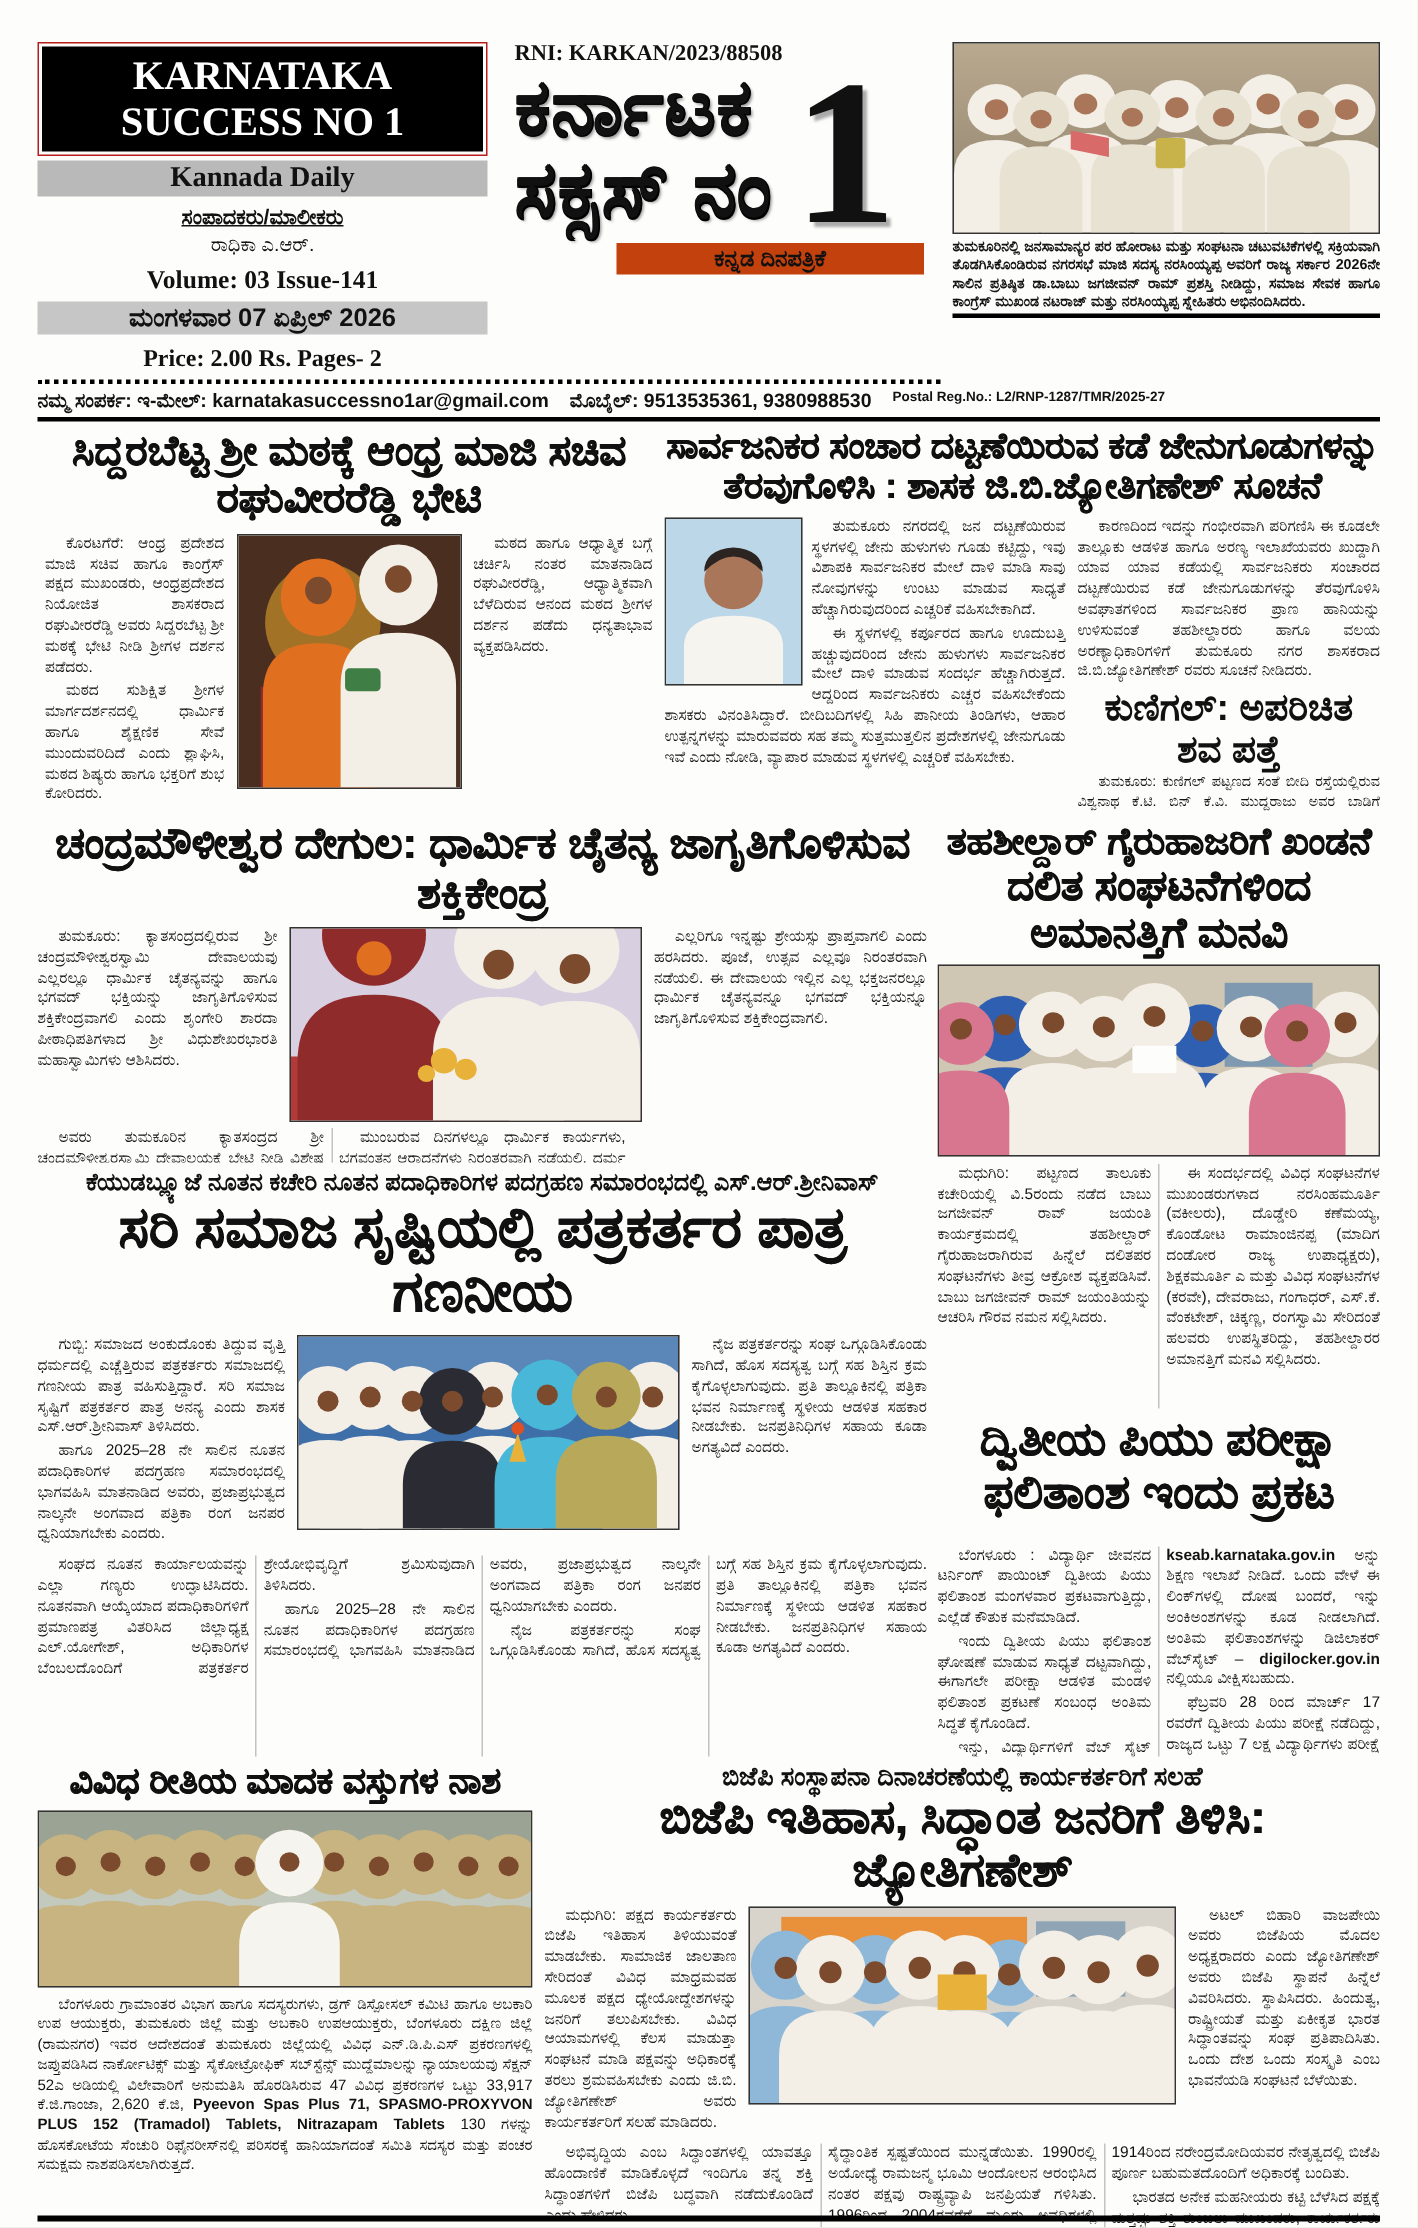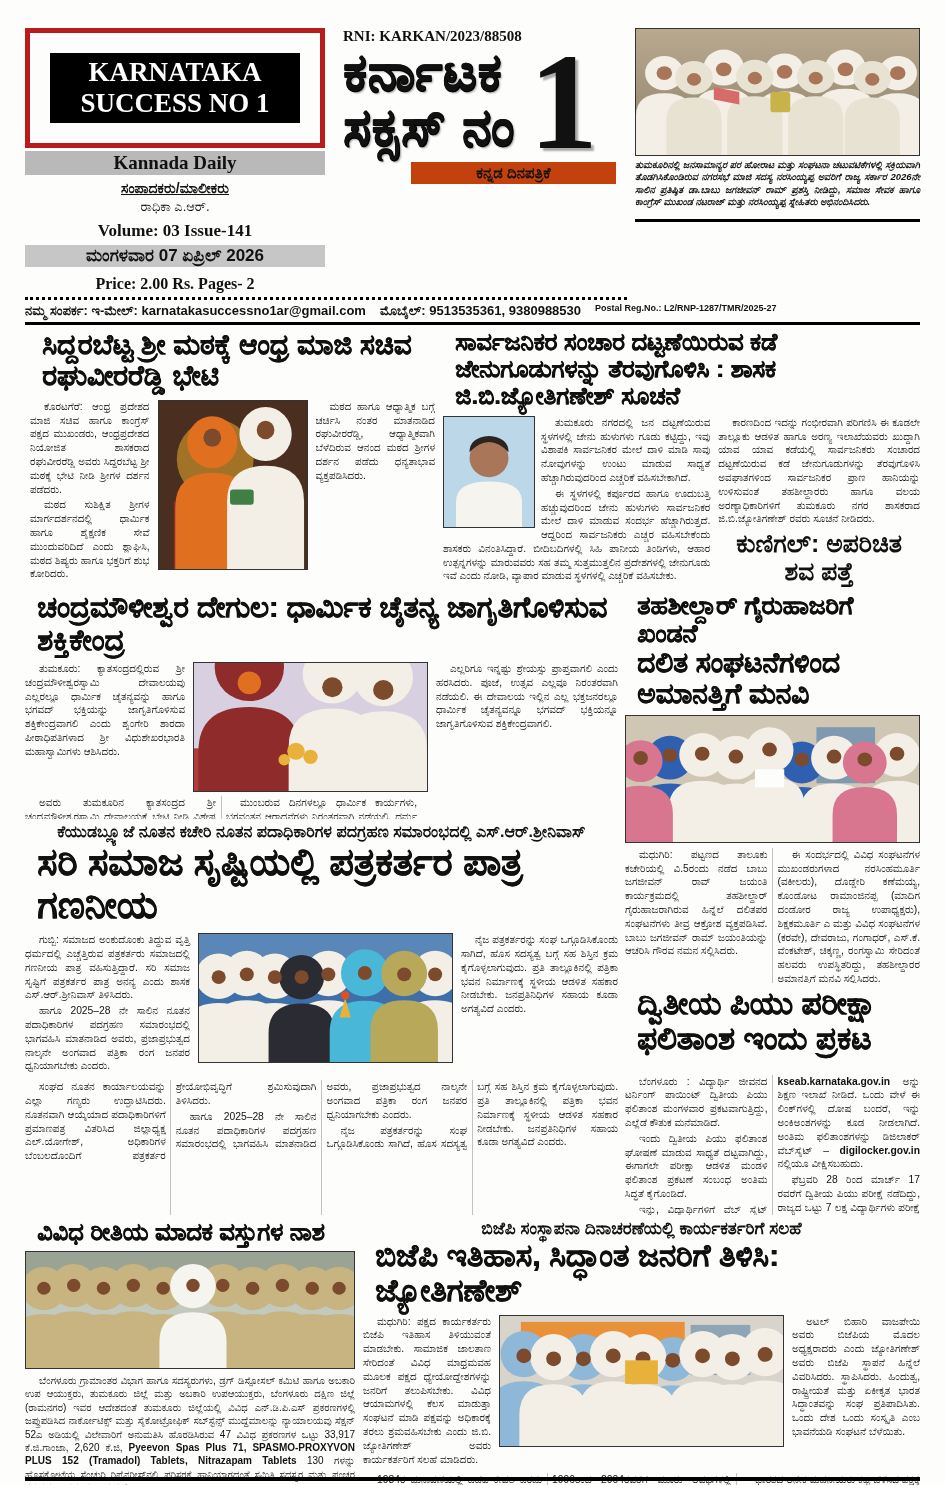--- a/index.html
+++ b/index.html
@@ -5,48 +5,48 @@
   * { margin:0; padding:0; box-sizing:border-box; }
   html,body { background:#e8e8e4; }
   body { font-family:"Liberation Sans", sans-serif; color:#111; }
   .page {
     position:relative; width:945px; height:1485px; margin:0 auto;
     background:#fdfdfb; padding:28px 25px 0 25px; overflow:hidden;
   }
   
   .masthead { display:grid; grid-template-columns:300px 1fr 285px; grid-template-rows:auto auto; column-gap:8px; }
   .m-left { grid-row:1; grid-column:1; text-align:center; }
-  .name-box { border:5px solid #b91c1c; padding:20px; }
+  .name-box { border:1px solid #b91c1c; padding:2px; }
   .name-box .inner { background:#000; color:#fff; font-family:"Liberation Serif", serif; font-weight:bold; font-size:27px; line-height:1.15; padding:4px 2px; }
   .daily-bar { background:#b9b9b9; font-family:"Liberation Serif", serif; font-weight:bold; font-size:19px; margin-top:3px; padding:1px 0; }
   .editor-label { font-weight:bold; font-size:14px; text-decoration:underline; margin-top:5px; }
   .editor-name { font-size:13px; margin-top:2px; }
   .volume { font-family:"Liberation Serif", serif; font-weight:bold; font-size:17px; margin-top:6px; }
   .date-bar { background:#c6c6c6; font-weight:bold; font-size:17px; margin-top:4px; padding:1px 0; }
   .price { font-family:"Liberation Serif", serif; font-weight:bold; font-size:16px; margin-top:8px; }
   .m-center { grid-row:1; grid-column:2; position:relative; padding-left:10px; }
   .rni { font-family:"Liberation Serif", serif; font-weight:bold; font-size:15px; }
   .title-wrap { display:flex; align-items:flex-start; }
   .title-kn { font-weight:900; font-size:52px; line-height:1.05; letter-spacing:1px;
               text-shadow:1px 0 #000, 0 1px #000, 1px 1px #000, 2px 2px 2px #999; white-space:pre-line; }
   .title-one { font-family:"Liberation Serif", serif; font-weight:900; font-size:138px; line-height:.82; margin-left:14px; text-shadow:3px 3px 2px #aaa; }
   .subtitle-bar { background:#c2410c; font-weight:bold; font-size:15px; text-align:center; padding:2px 0; width:72%; margin-left:24%; margin-top:4px; }
   .m-right { grid-row:1 / span 2; grid-column:3; }
   .m-right .ph { width:100%; height:128px; }
-  .m-caption { font-size:9.5px; font-weight:bold; line-height:1.3; text-align:justify; margin-top:3px; border-bottom:3px solid #000; padding-bottom:11px;font-style:italic; }
+  .m-caption { font-size:9.5px; font-weight:bold; line-height:1.3; text-align:justify; margin-top:3px; border-bottom:3px solid #000; padding-bottom:1px; }
   .contact { grid-row:2; grid-column:1 / span 2; border-top:3px dotted #000; margin-top:4px; padding-top:3px;
              display:flex; align-items:flex-start; gap:14px; white-space:nowrap; }
   .contact .c-mail { font-weight:bold; font-size:13px; }
   .contact .c-mob { font-weight:bold; font-size:13px; }
   .contact .c-postal { font-weight:bold; font-size:9px; }
   .rule { border:none; border-top:3px solid #000; margin-top:3px; }
   
   .content { position:relative; width:895px; height:1238px; margin-top:2px; }
   .art { position:absolute; overflow:hidden; }
-  .hl { font-weight:900; text-align:left; line-height:1.12; text-shadow:.6px 0 #000;margin-left:12px; }
+  .hl { font-weight:900; text-align:center; line-height:1.12; text-shadow:.6px 0 #000; }
   .kicker { font-weight:bold; text-align:center; }
   .body-txt { font-size:10.3px; line-height:1.34; text-align:justify; }
   .body-txt p { text-indent:14px; margin-bottom:2px; }
   .cols-2 { column-count:2; column-gap:10px; column-rule:1px solid #c2c2c2; }
   .cols-3 { column-count:3; column-gap:10px; column-rule:1px solid #c2c2c2; }
   .cols-4 { column-count:4; column-gap:10px; column-rule:1px solid #c2c2c2; }
   .ph { border:1px solid #333; background:#cfcabd; position:relative; overflow:hidden; }
   .ph svg { display:block; width:100%; height:100%; }
   .flexrow { display:flex; gap:8px; }
   .subhl { font-weight:900; text-align:center; font-size:25px; line-height:1.1; }
@@ -441,20 +441,21 @@
                 <circle cx="178" cy="26" r="5"></circle>
               </g>
             <rect x="84" y="30" width="22" height="16" fill="#e8b23a"></rect>
           </svg>
         </div>
         <div class="body-txt" style="flex:1">
           <p>ಅಟಲ್ ಬಿಹಾರಿ ವಾಜಪೇಯಿ ಅವರು ಬಿಜೆಪಿಯ ಮೊದಲ ಅಧ್ಯಕ್ಷರಾದರು ಎಂದು ಜ್ಯೋತಿಗಣೇಶ್ ಅವರು ಬಿಜೆಪಿ ಸ್ಥಾಪನೆ ಹಿನ್ನೆಲೆ ವಿವರಿಸಿದರು. ಸ್ಥಾಪಿಸಿದರು. ಹಿಂದುತ್ವ, ರಾಷ್ಟ್ರೀಯತೆ ಮತ್ತು ಏಕೀಕೃತ ಭಾರತ ಸಿದ್ಧಾಂತವನ್ನು ಸಂಘ ಪ್ರತಿಪಾದಿಸಿತು. ಒಂದು ದೇಶ ಒಂದು ಸಂಸ್ಕೃತಿ ಎಂಬ ಭಾವನೆಯಡಿ ಸಂಘಟನೆ ಬೆಳೆಯಿತು.</p>
         </div>
       </div>
       <div class="body-txt cols-3" style="margin-top:5px; height:150px">
+        <p>ಅಭಿವೃದ್ಧಿಯ ಎಂಬ ಸಿದ್ಧಾಂತಗಳಲ್ಲಿ ಯಾವತ್ತೂ ಹೊಂದಾಣಿಕೆ ಮಾಡಿಕೊಳ್ಳದೆ ಇಂದಿಗೂ ತನ್ನ ಶಕ್ತಿ ಸಿದ್ಧಾಂತಗಳಿಗೆ ಬಿಜೆಪಿ ಬದ್ಧವಾಗಿ ನಡೆದುಕೊಂಡಿದೆ ಎಂದು ಹೇಳಿದರು.</p>
         <p>1984ರ ಚುನಾವಣೆಯಲ್ಲಿ ಬಿಜೆಪಿ ಕೇವಲ ಎರಡು ಸ್ಥಾನಗಳನ್ನು ಗೆದ್ದರೂ ತಳಮಟ್ಟದ ಸಂಘಟನೆ ಮತ್ತು ಸೈದ್ಧಾಂತಿಕ ಸ್ಪಷ್ಟತೆಯಿಂದ ಮುನ್ನಡೆಯಿತು. 1990ರಲ್ಲಿ ಅಯೋಧ್ಯೆ ರಾಮಜನ್ಮ ಭೂಮಿ ಆಂದೋಲನ ಆರಂಭಿಸಿದ ನಂತರ ಪಕ್ಷವು ರಾಷ್ಟ್ರವ್ಯಾಪಿ ಜನಪ್ರಿಯತೆ ಗಳಿಸಿತು. 1996ರಿಂದ 2004ರವರೆಗೆ ಮೂರು ಅವಧಿಗಳಲ್ಲಿ ವಾಜಪೇಯಿ ನೇತೃತ್ವದಲ್ಲಿ ಎನ್‌ಡಿಎ ನೇತೃತ್ವದ ಸರ್ಕಾರಗಳು ಕೇಂದ್ರದಲ್ಲಿ ಅಧಿಕಾರಕ್ಕೆ ಬಂದವು. 1914ರಿಂದ ನರೇಂದ್ರಮೋದಿಯವರ ನೇತೃತ್ವದಲ್ಲಿ ಬಿಜೆಪಿ ಪೂರ್ಣ ಬಹುಮತದೊಂದಿಗೆ ಅಧಿಕಾರಕ್ಕೆ ಬಂದಿತು.</p>
         <p>ಭಾರತದ ಅನೇಕ ಮಹನೀಯರು ಕಟ್ಟಿ ಬೆಳೆಸಿದ ಪಕ್ಷಕ್ಕೆ ಮತ್ತಷ್ಟು ಶಕ್ತಿ ತುಂಬಲು ಮುಖಂಡರು, ಕಾರ್ಯಕರ್ತರು ಸಂಸ್ಥಾಪನಾ ದಿನದಂದು ಸಂಕಲ್ಪ ಮಾಡಬೇಕು ಎಂದು ಮನವಿ ಮಾಡಿದರು.</p>
       </div>
     </div>
 
   </div>
 
   <div class="footer-bar"></div>
 </div>
 

